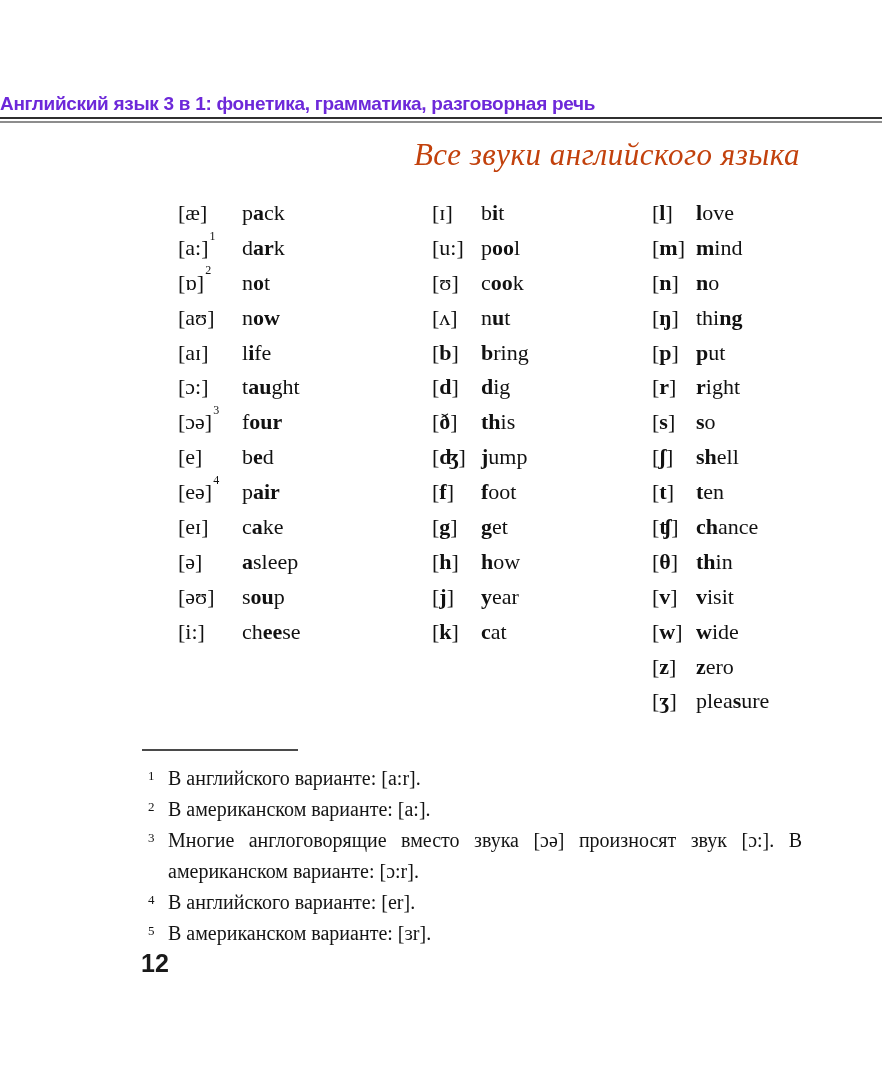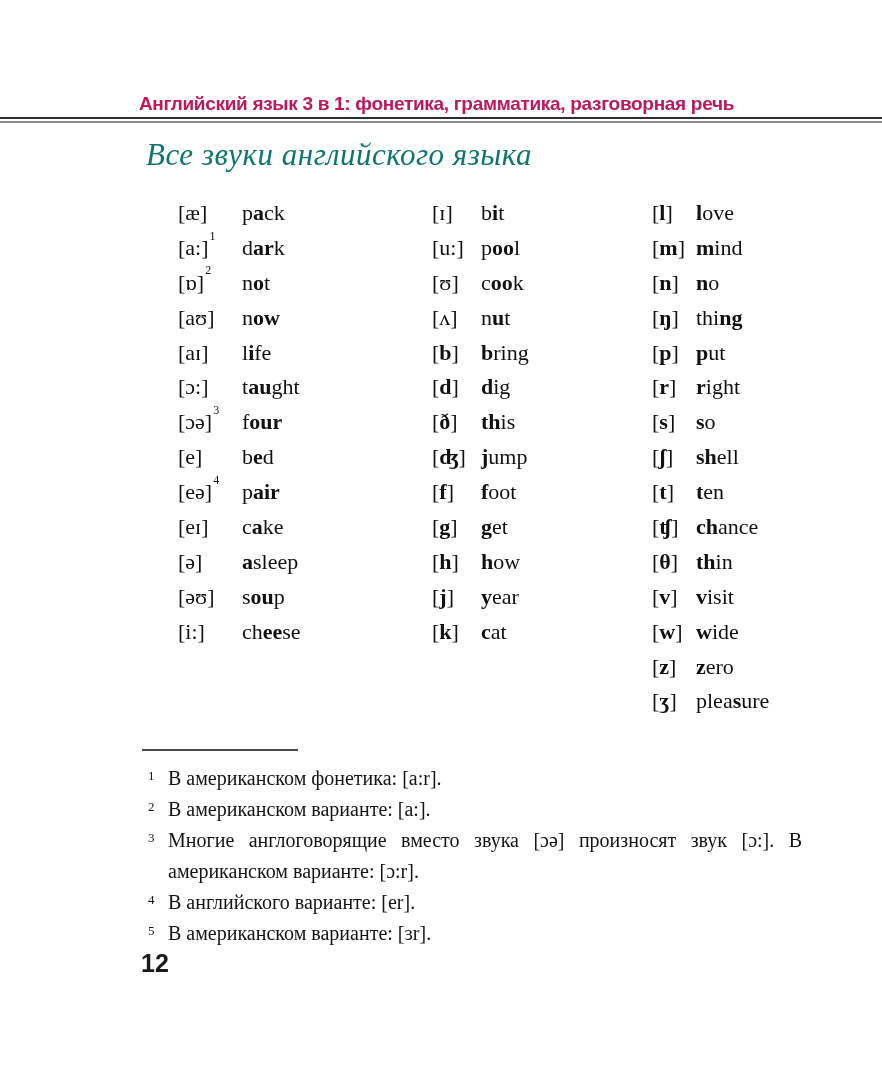--- a/index.html
+++ b/index.html
@@ -6,33 +6,33 @@
   .page{
     position:relative;
     width:882px;height:1080px;
     background:#fff;
     color:#111;
     font-family:"Liberation Serif","DejaVu Serif",serif;
     overflow:hidden;
   }
   .running-header{
     position:absolute;top:93px;left:0;width:873px;
-    text-align:center;
+    text-align:left;
     font-family:"Liberation Sans","DejaVu Sans",sans-serif;
     font-weight:bold;font-size:19px;letter-spacing:-0.3px;
-    color:#be185d;
+    color:#6d28d9;
   }
   .header-rule{position:absolute;top:117px;left:0;width:882px;}
   .header-rule .l1{height:2px;background:#2f2f2f;}
   .header-rule .gap{height:2px;background:transparent;}
   .header-rule .l2{height:2px;background:#8d8d8d;}
   .page-title{
     position:absolute;top:137px;left:146px;width:654px;
-    text-align:left;
-    font-style:italic;font-size:31px;color:#0f766e;
+    text-align:right;
+    font-style:italic;font-size:31px;color:#c2410c;
     letter-spacing:0.5px;
   }
   .sound-table{
     position:absolute;left:178px;top:196px;
     display:grid;grid-template-columns:254px 220px 226px;
     font-size:22px;color:#111;
   }
   .sound-col{display:flex;flex-direction:column;}
   .sound-row{display:flex;line-height:34.9px;height:34.9px;white-space:nowrap;}
   .sym{display:inline-block;}
@@ -246,21 +246,21 @@
         <div class="sound-row">
           <span class="sym"><span>[</span><span class="inner bold">ʒ</span><span>]</span></span>
           <span class="word"><span>plea</span><span class="b">s</span><span>ure</span></span>
         </div>
       </div>
     </div>
 
   <div class="footnote-sep"></div>
 
   <div class="footnotes">
-      <div class="footnote"><span class="fn-marker">1</span><span class="fn-text">В американском фонетика: [a:r].</span></div>
+      <div class="footnote"><span class="fn-marker">1</span><span class="fn-text">В английского варианте: [a:r].</span></div>
       <div class="footnote"><span class="fn-marker">2</span><span class="fn-text">В американском варианте: [a:].</span></div>
       <div class="footnote justify"><span class="fn-marker">3</span><span class="fn-text">Многие англоговорящие вместо звука [ɔə] произносят звук [ɔ:]. В американском варианте: [ɔ:r].</span></div>
       <div class="footnote"><span class="fn-marker">4</span><span class="fn-text">В английского варианте: [er].</span></div>
       <div class="footnote"><span class="fn-marker">5</span><span class="fn-text">В американском варианте: [ɜr].</span></div>
     </div>
 
   <div class="page-number">12</div>
 
 </div>
 

